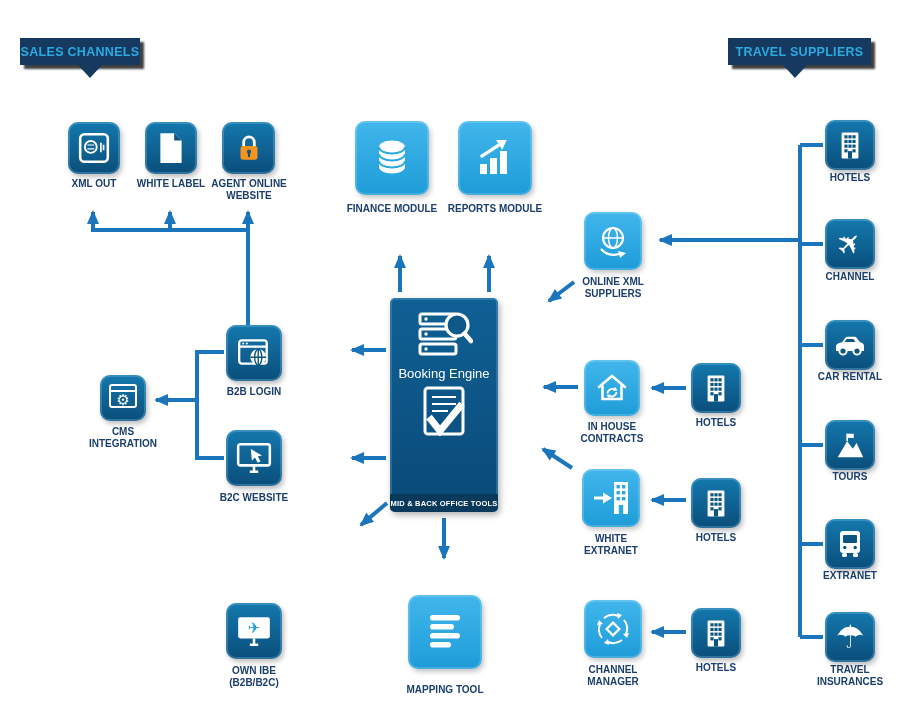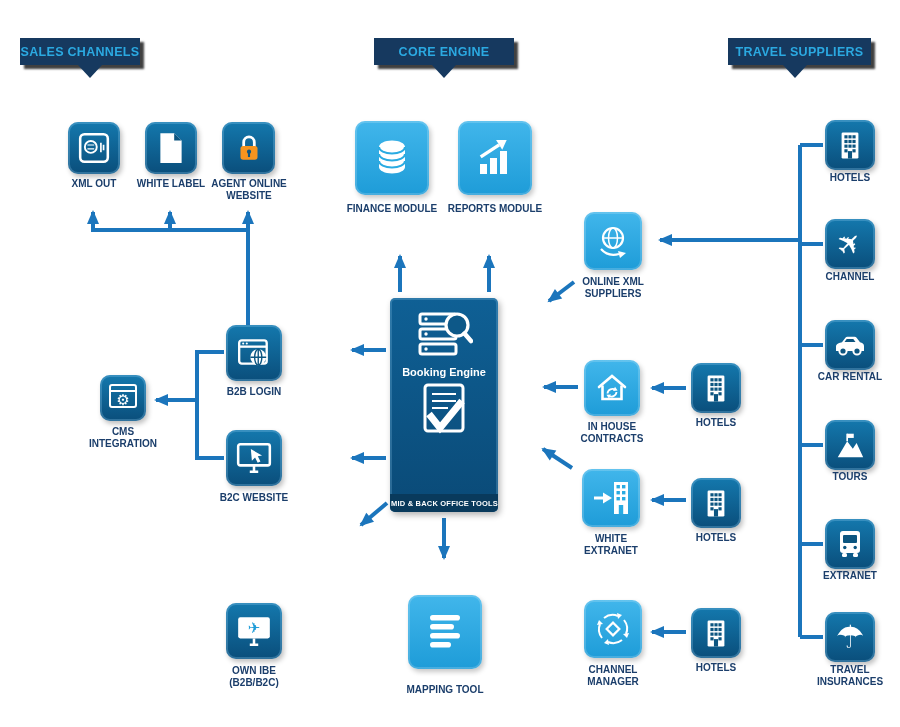--- a/index.html
+++ b/index.html
@@ -18,23 +18,23 @@
   .node.dark{background:linear-gradient(180deg,#1478AD,#0A4E7B);
              box-shadow:inset 0 0 0 2px rgba(140,200,235,.30),2px 3px 5px rgba(0,0,0,.25)}
   .node.light{background:linear-gradient(180deg,#41B6EB,#1E9CD8);
              box-shadow:inset 0 0 0 2px rgba(255,255,255,.18),2px 3px 5px rgba(0,0,0,.22)}
 
   .lbl{position:absolute;font-size:10px;font-weight:bold;color:#1B3E6B;text-align:center;line-height:1.22}
 
   .engine{position:absolute;left:390px;top:298px;width:108px;height:214px;border-radius:5px;
           background:linear-gradient(180deg,#0F6095,#0A4A77);display:flex;flex-direction:column;
           align-items:center;box-shadow:inset 0 0 0 2px rgba(140,200,235,.25),2px 3px 6px rgba(0,0,0,.3)}
-  .engine .title{color:#fff;font-weight:bold;font-size:11px;margin:6px 0 4px;white-space:nowrap}
+  .engine .title{color:#fff;font-weight:normal;font-size:13px;margin:6px 0 4px;white-space:nowrap}
   .engine .strip{position:absolute;bottom:0;left:0;right:0;height:18px;background:#093A5C;
-                 border-radius:0 0 5px 5px;display:flex;align-items:center;justify-content:flex-end}
+                 border-radius:0 0 5px 5px;display:flex;align-items:center;justify-content:center}
   .engine .strip span{color:#fff;font-size:7.5px;font-weight:bold;letter-spacing:.2px;white-space:nowrap}
 
   .glyph{color:#fff;line-height:1;display:inline-block}
   .glyph.plane{font-size:30px;transform:rotate(-45deg)}
   .glyph.umbrella{font-size:32px}
   .overlay-glyph{position:absolute;left:0;right:0;text-align:center}
 </style>
 </head>
 <body>
 
@@ -79,24 +79,20 @@
       <path d="M800 445 H823"></path>
       <path d="M800 544 H823"></path>
       <path d="M800 637 H823"></path>
     </g>
   </svg>
 
   <div class="banner" style="left:20px;top:38px;width:120px">
     <span>SALES CHANNELS</span>
     <i class="tail" style="left:58px"></i>
   </div>
-  <div class="banner" style="left:374px;top:38px;width:140px">
-    <span>CORE ENGINE</span>
-    <i class="tail" style="left:58px"></i>
-  </div>
   <div class="banner" style="left:728px;top:38px;width:143px">
     <span>TRAVEL SUPPLIERS</span>
     <i class="tail" style="left:55px"></i>
   </div>
 
   <div class="node dark" style="left:68px;top:122px;width:52px;height:52px">
     <svg width="34" height="34" viewBox="0 0 32 32">
       <rect x="3" y="3" width="26" height="26" rx="4" fill="none" stroke="#fff" stroke-width="2.4"></rect>
       <circle cx="13" cy="15" r="5.6" fill="none" stroke="#fff" stroke-width="1.8"></circle>
       <path d="M9.8 13.2 h6.4 M9.8 16.8 h6.4" stroke="#fff" stroke-width="1.1"></path>

